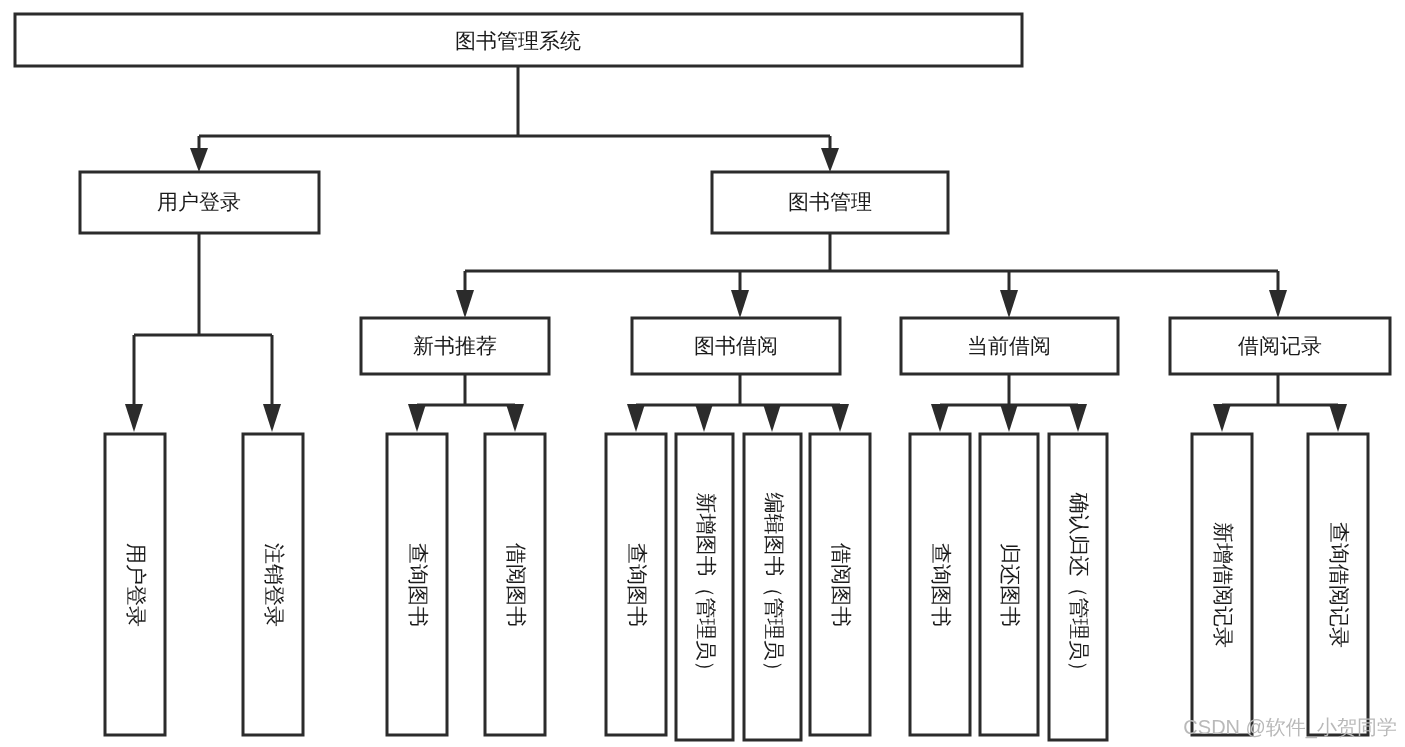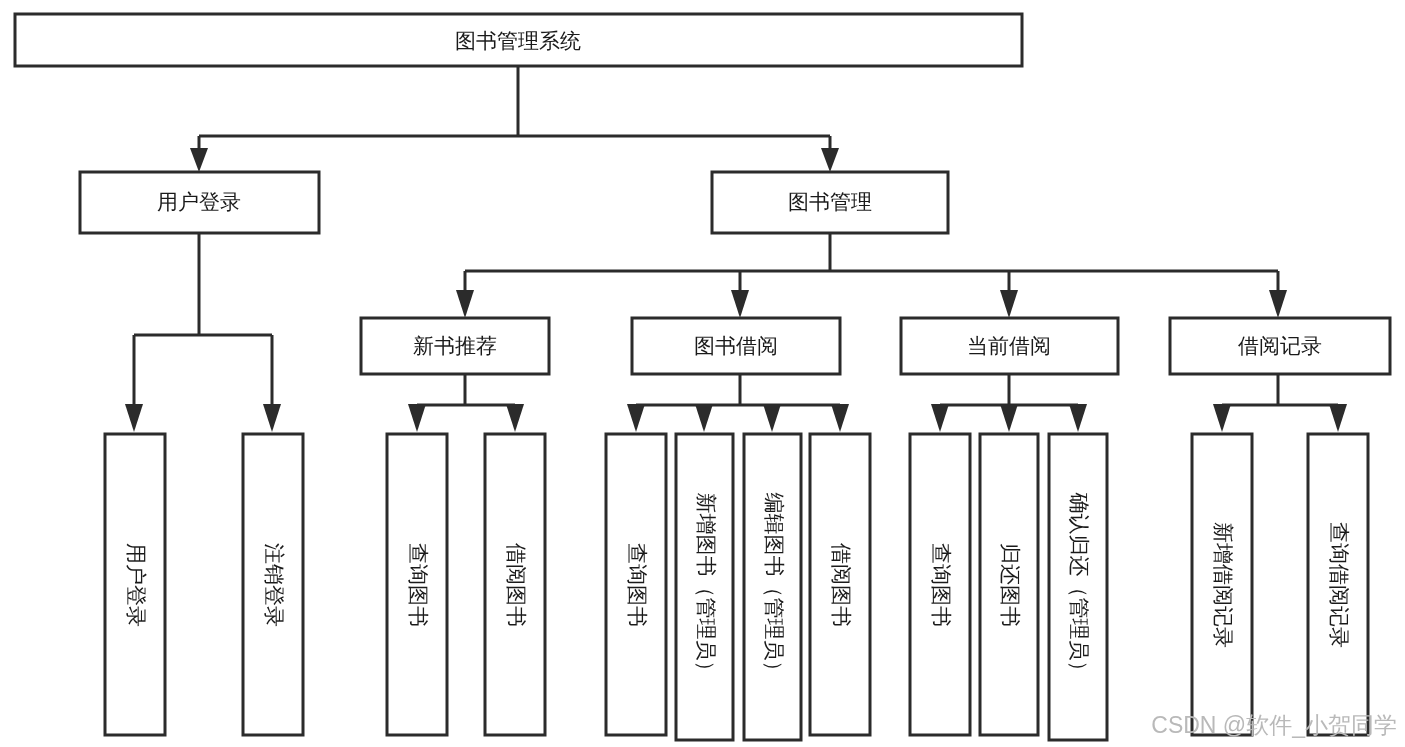--- a/index.html
+++ b/index.html
@@ -17,21 +17,21 @@
     dominant-baseline:middle;text-anchor:middle;
   }
   .leaf-label{
     font-family:"Liberation Sans","DejaVu Sans",sans-serif;
     font-size:21px;fill:#1a1a1a;
     dominant-baseline:middle;text-anchor:middle;
   }
   .watermark{
     position:absolute;right:8px;bottom:6px;
     font-family:"Liberation Sans","DejaVu Sans",sans-serif;
-    font-size:23px;color:#b9b9b9;white-space:nowrap;
+    font-size:20px;color:#b9b9b9;white-space:nowrap;
     pointer-events:none;
   }
 </style>
 </head>
 <body>
 
 <svg id="diagram" viewBox="0 0 1405 747">
 
   <g>
 

